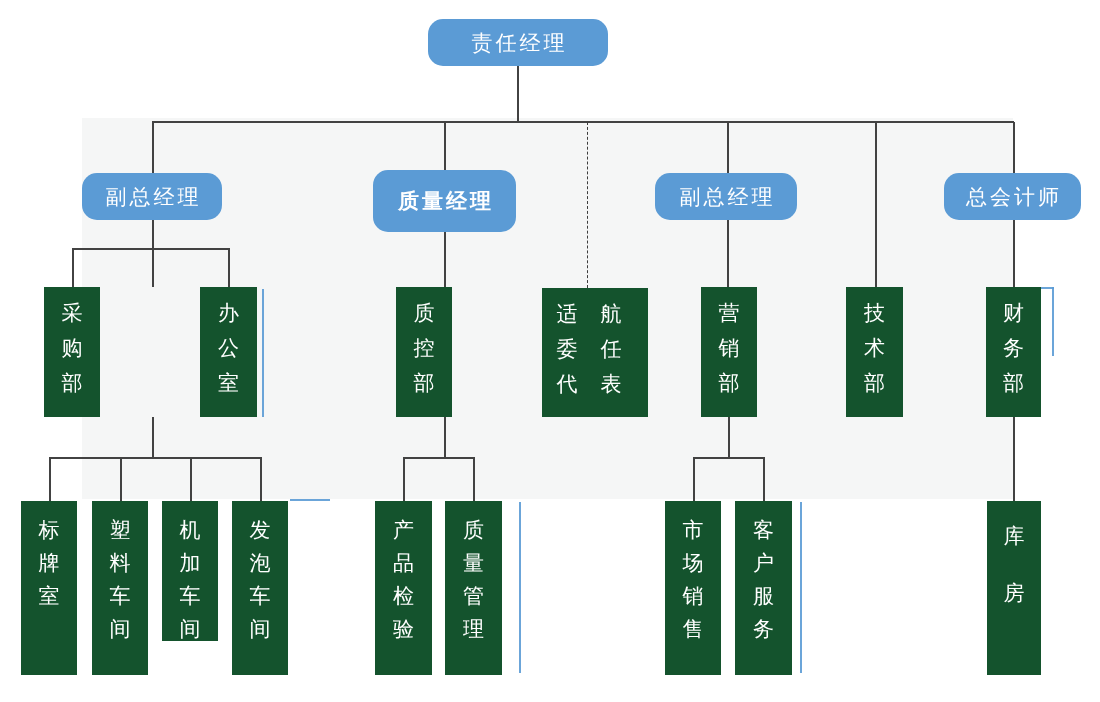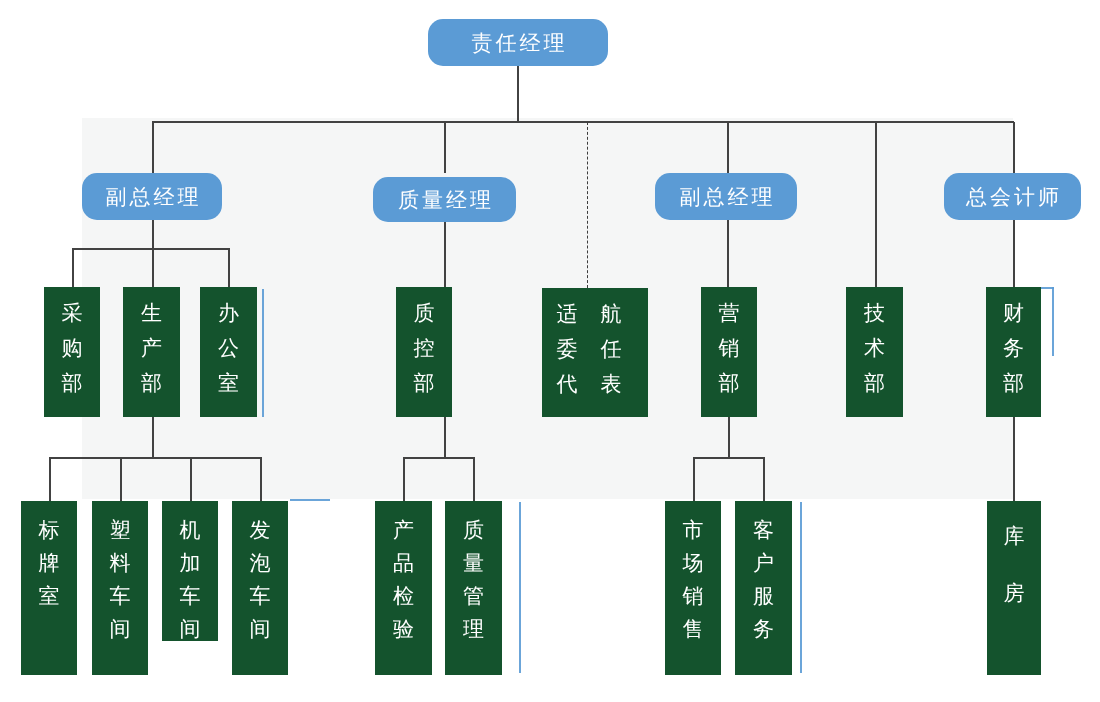--- a/index.html
+++ b/index.html
@@ -90,35 +90,32 @@
   <div class="art artv" style="left:800px;top:502px;height:171px;"></div>
   <div class="art arth" style="left:290px;top:499px;width:40px;"></div>
 
   <div class="node-h" style="left:428px;top:19px;width:180px;height:47px;">
     <span>责任经理</span>
   </div>
 
   <div class="node-h" style="left:82px;top:173px;width:140px;height:47px;">
     <span>副总经理</span>
   </div>
-  <div class="node-h" style="left:373px;top:177px;width:143px;height:45px;">
+  <div class="node-h" style="left:373px;top:170px;width:143px;height:62px;font-weight:bold;">
     <span>质量经理</span>
   </div>
   <div class="node-h" style="left:655px;top:173px;width:142px;height:47px;">
     <span>副总经理</span>
   </div>
   <div class="node-h" style="left:944px;top:173px;width:137px;height:47px;">
     <span>总会计师</span>
   </div>
 
   <div class="node-v lv3" style="left:44px;top:287px;width:56px;height:130px;">
     <span class="vlabel">采购部</span>
-  </div>
-  <div class="node-v lv3" style="left:123px;top:287px;width:57px;height:130px;">
-    <span class="vlabel">生产部</span>
   </div>
   <div class="node-v lv3" style="left:200px;top:287px;width:57px;height:130px;">
     <span class="vlabel">办公室</span>
   </div>
   <div class="node-v lv3" style="left:396px;top:287px;width:56px;height:130px;">
     <span class="vlabel">质控部</span>
   </div>
   <div class="node-v lv-grid" style="left:542px;top:288px;width:93px;height:129px;">
     <span class="vlabel">适航委任代表</span>
   </div>

